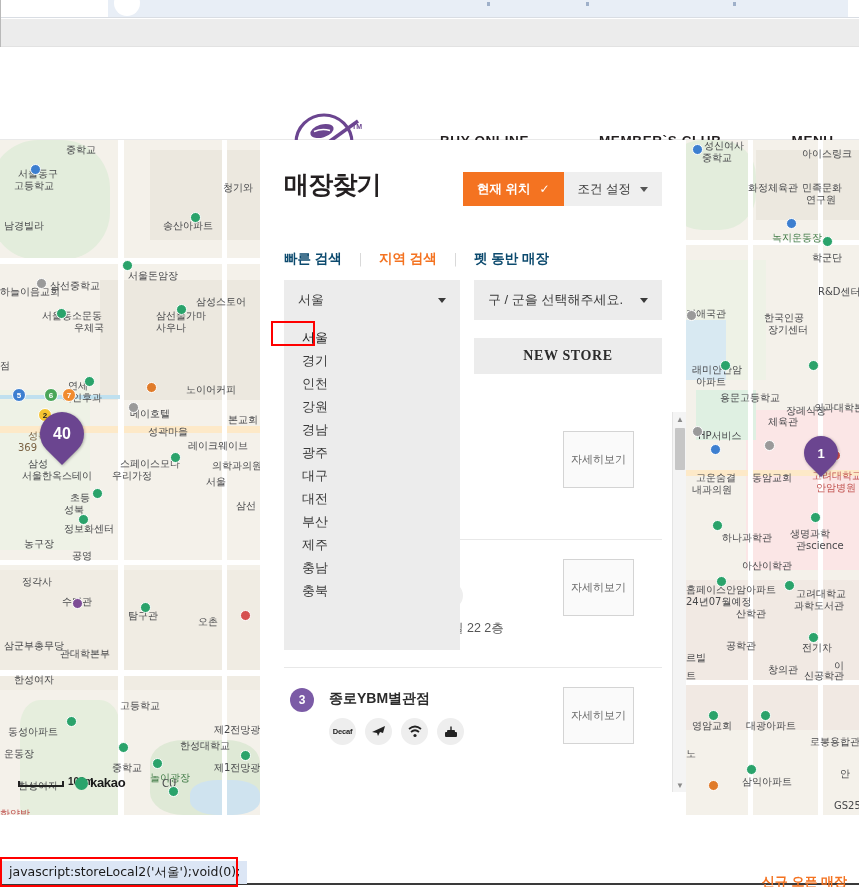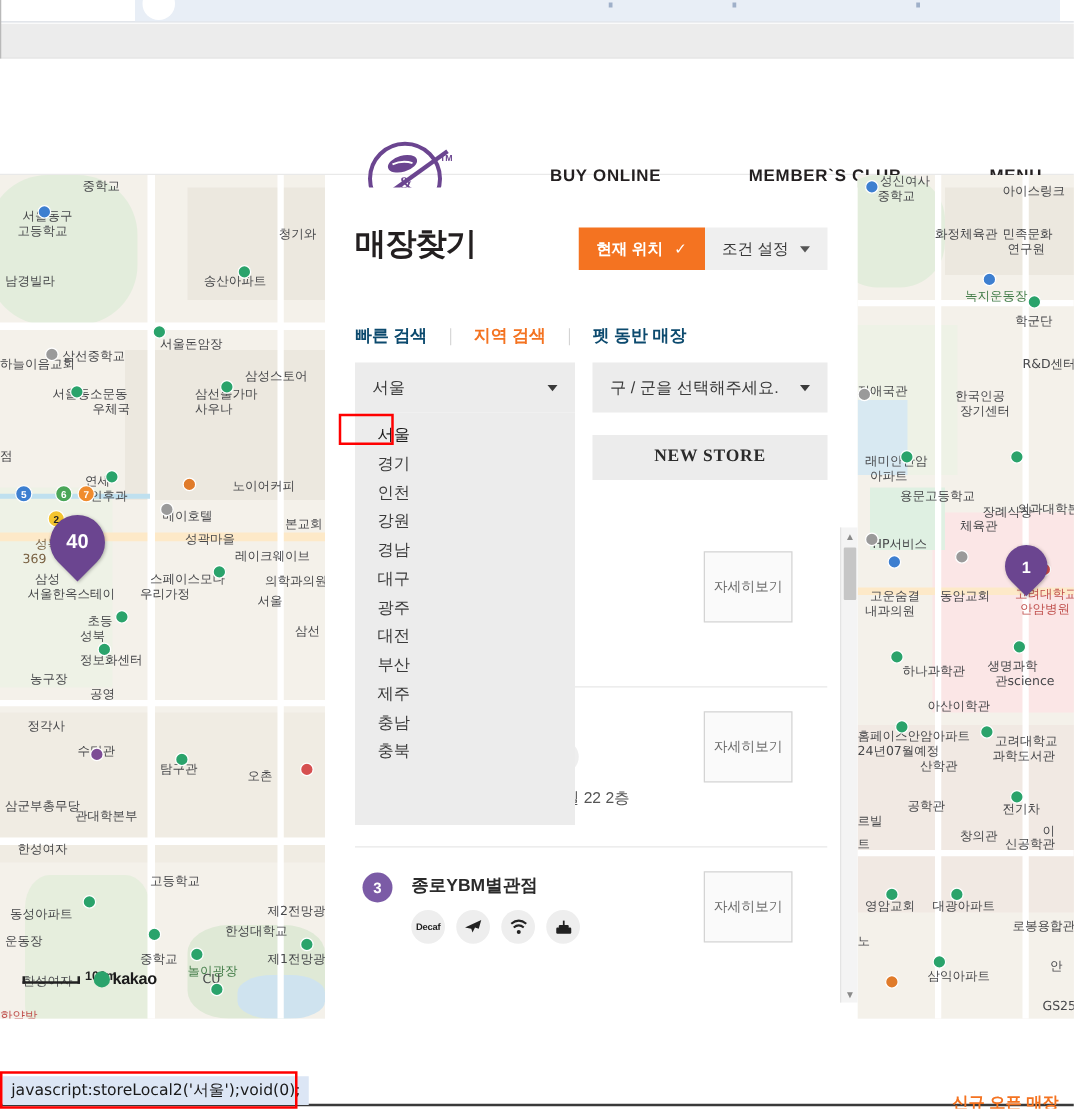--- a/index.html
+++ b/index.html
@@ -120,21 +120,21 @@
     position: absolute; left: 90px; bottom: 25px;
     font-size: 13px; font-weight: bold; color: #1a1a1a; letter-spacing: -.3px;
   }
   .kakao-dot {
     position: absolute; left: 75px; bottom: 25px;
     width: 13px; height: 13px; border-radius: 50%; background: #2aa36b;
   }
 
   
   #panel {
-    position: absolute; left: 260px; top: 150px; width: 426px; height: 675px;
+    position: absolute; left: 260px; top: 140px; width: 426px; height: 675px;
     background: #ffffff; z-index: 5;
   }
 
   #panel-title {
     position: absolute; left: 24px; top: 28px;
     font-size: 25px; font-weight: bold; color: #231f20; letter-spacing: -.8px;
   }
 
   #filter-group { position: absolute; right: 24px; top: 32px; display: flex; }
   .filter-btn {
@@ -594,22 +594,22 @@
     <div id="list-thumb"></div>
     <div class="arrow down">▼</div>
   </div>
 
   <div id="dropdown-list">
     <div class="dd-item highlight">서울</div>
     <div class="dd-item">경기</div>
     <div class="dd-item">인천</div>
     <div class="dd-item">강원</div>
     <div class="dd-item">경남</div>
+    <div class="dd-item">광주</div>
     <div class="dd-item">대구</div>
-    <div class="dd-item">광주</div>
     <div class="dd-item">대전</div>
     <div class="dd-item">부산</div>
     <div class="dd-item">제주</div>
     <div class="dd-item">충남</div>
     <div class="dd-item">충북</div>
   </div>
   <div id="dd-highlight-box"></div>
 </div>
 
 <div id="below-fold"></div>

